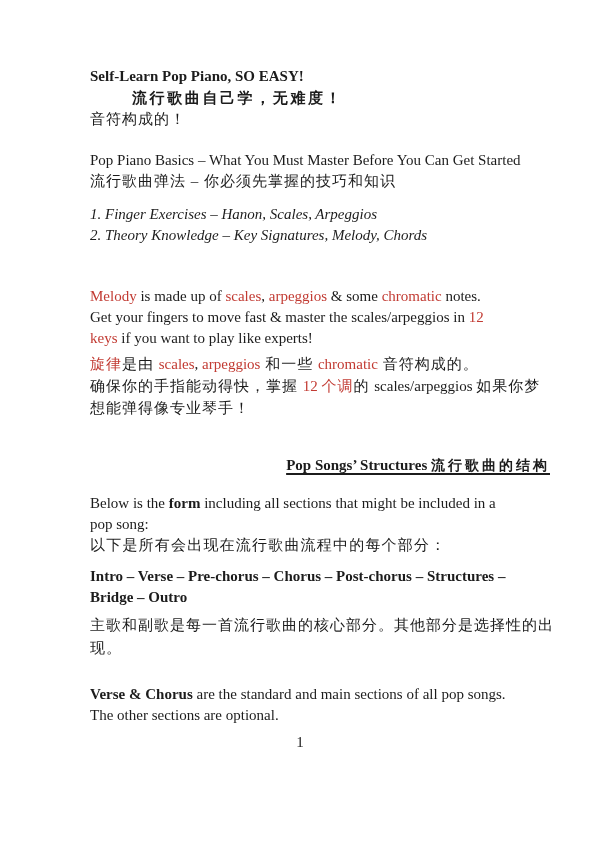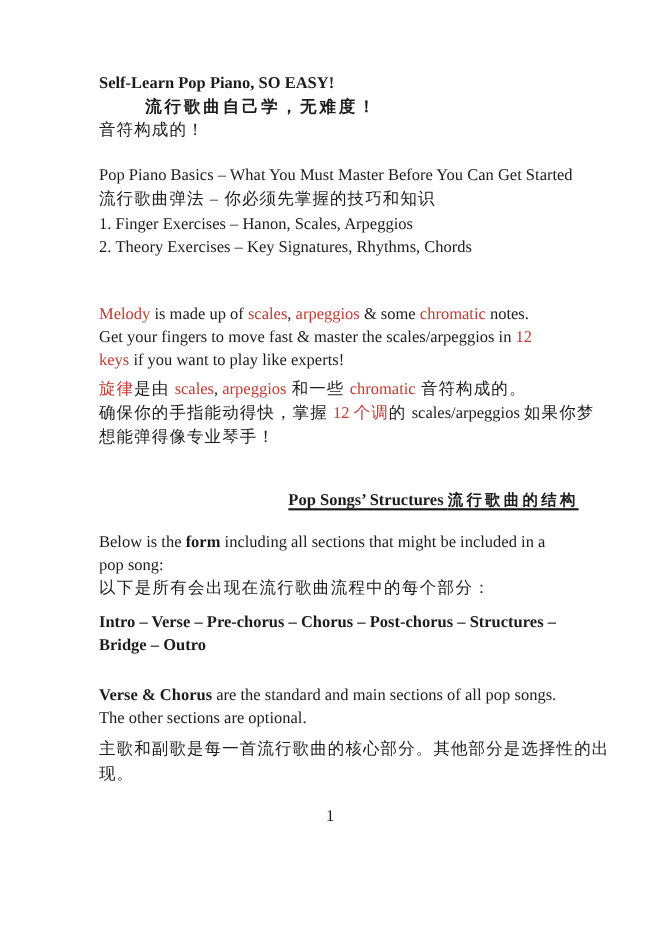--- a/index.html
+++ b/index.html
@@ -11,21 +11,21 @@
     width: 600px;
     height: 848px;
     overflow: hidden;
     font-family: "Liberation Serif", "DejaVu Serif", serif;
   }
   .doc-page {
     box-sizing: border-box;
     position: relative;
     width: 600px;
     height: 784px;
-    padding: 66px 74px 0 90px;
+    padding: 66px 50px 0 90px;
     font-size: 15px;
     line-height: 21px;
     color: var(--ink, #1c1c1c);
   }
   .doc-page p, .doc-page h1, .doc-page h2, .doc-page div {
     margin: 0;
     padding: 0;
     font-size: inherit;
     white-space: nowrap;
   }
@@ -38,21 +38,21 @@
   }
   #title-zh {
     font-size: 15px;
     letter-spacing: 2.6px;
     line-height: 22px;
     font-weight: bold;
     margin-left: 42px;
   }
   #started-en { margin-top: 34px; }
   #basics-en { margin-top: 20px; }
-  #num-list { margin-top: 2px; }
+  #num-list { margin-top: 12px; font-style: italic; }
   .list-row { padding-left: 24px; }
   .list-num { display: inline-block; width: 15px; }
   #melody-en { margin-top: 40px; }
   #melody-zh { margin-top: 4px; line-height: 22px; }
   #structures-heading {
     margin-top: 36px;
     font-weight: bold;
     text-decoration: underline;
     text-decoration-thickness: 1.5px;
     text-underline-offset: 3px;
@@ -91,35 +91,35 @@
 
   <p id="basics-en">Pop Piano Basics – What You Must Master Before You Can Get Started</p>
 
   <div class="zh" id="basics-zh">流行歌曲弹法 – 你必须先掌握的技巧和知识</div>
 
   <div id="num-list">
     <div class="list-row">
       <span class="list-num">1.</span><span>Finger Exercises – Hanon, Scales, Arpeggios</span>
     </div>
     <div class="list-row">
-      <span class="list-num">2.</span><span>Theory Exercises – Key Signatures, Rhythms, Chords</span>
+      <span class="list-num">2.</span><span>Theory Knowledge – Key Signatures, Melody, Chords</span>
     </div>
   </div>
 
   <p id="melody-en"><span class="red">Melody</span><span> is made up of </span><span class="red">scales</span><span>, </span><span class="red">arpeggios</span><span> &amp; some </span><span class="red">chromatic</span><span> notes.</span><br><span>Get your fingers to move fast &amp; master the scales/arpeggios in </span><span class="red">12</span><br><span class="red">keys</span><span> if you want to play like experts!</span></p>
 
   <p id="melody-zh"><span class="red zh">旋律</span><span class="zh">是由 </span><span class="red">scales</span><span>, </span><span class="red">arpeggios</span><span class="zh"> 和一些 </span><span class="red">chromatic</span><span class="zh"> 音符构成的。</span><br><span class="zh">确保你的手指能动得快，掌握 </span><span class="red">12 </span><span class="red zh">个调</span><span class="zh">的 </span><span>scales/arpeggios </span><span class="zh">如果你梦</span><br><span class="zh">想能弹得像专业琴手！</span></p>
 
   <h2 id="structures-heading"><span>Pop Songs’ Structures </span><span class="zh">流行歌曲的结构</span></h2>
 
   <p id="form-en"><span>Below is the </span><span class="b">form</span><span> including all sections that might be included in a</span><br><span>pop song:</span></p>
 
   <div class="zh" id="form-zh">以下是所有会出现在流行歌曲流程中的每个部分：</div>
 
   <p id="intro-line"><span>Intro – Verse – Pre-chorus – Chorus – Post-chorus – Structures –</span><br><span>Bridge – Outro</span></p>
 
+  <p id="verse-zh"><span class="zh">主歌和副歌是每一首流行歌曲的核心部分。其他部分是选择性的出</span><br><span class="zh">现。</span></p>
+
   <p id="verse-en"><span class="b">Verse &amp; Chorus</span><span> are the standard and main sections of all pop songs.</span><br><span>The other sections are optional.</span></p>
-
-  <p id="verse-zh"><span class="zh">主歌和副歌是每一首流行歌曲的核心部分。其他部分是选择性的出</span><br><span class="zh">现。</span></p>
 
   <div class="page-num">1</div>
 
 </div>
 
 </body></html>

